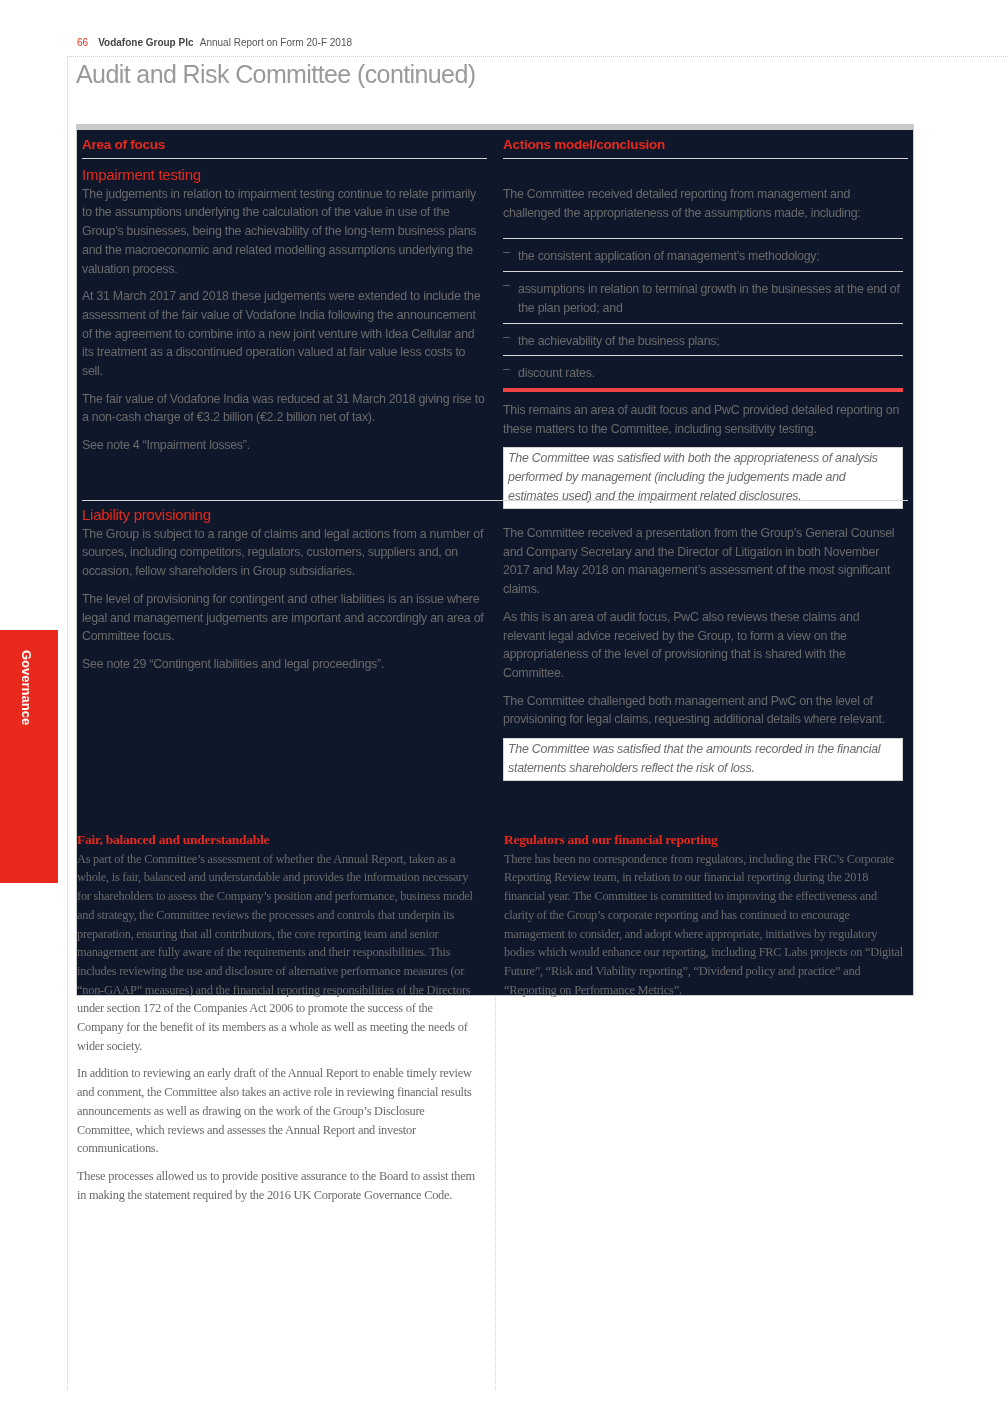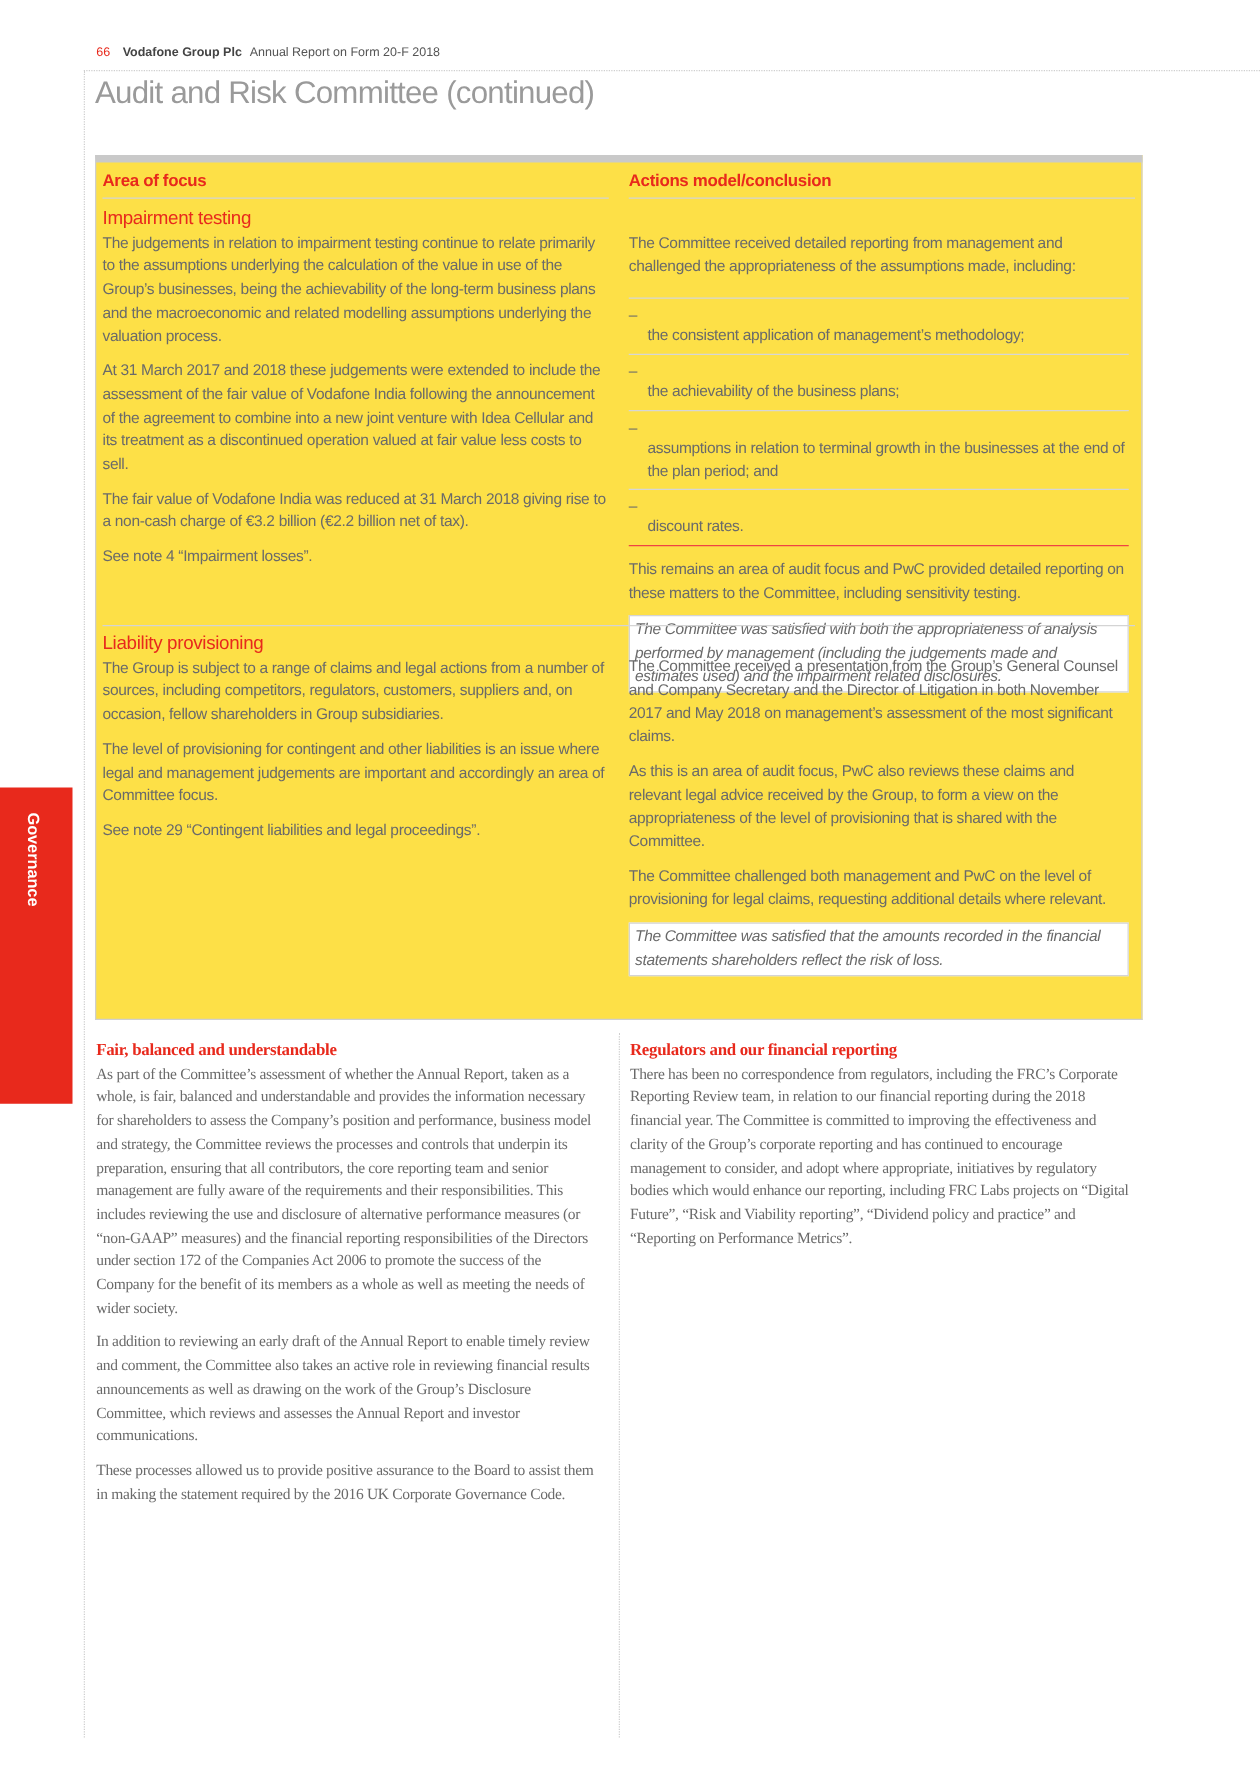--- a/index.html
+++ b/index.html
@@ -23,31 +23,31 @@
 
   
   .sidetab { position: absolute; left: 0; top: 630px; width: 58px; height: 253px; background: #e8291c; }
   .sidetab span {
     position: absolute; left: 19px; top: 20px;
     writing-mode: vertical-rl; color: #fff; font-weight: bold; font-size: 13px;
   }
 
   
   .tbox {
-    position: absolute; left: 76px; top: 124px; width: 838px; height: 692px;
-    background: #fde047; border: 1px solid #cfcfcf; border-top: 6px solid #c9c9c9; box-sizing: border-box;
+    position: absolute; left: 76px; top: 124px; width: 838px; height: 872px;
+    background: #0f172a; border: 1px solid #cfcfcf; border-top: 6px solid #c9c9c9; box-sizing: border-box;
   }
   .col { position: absolute; font-size: 12.4px; line-height: 18.7px; color: #6a6a6a; letter-spacing: -0.25px; }
   .colL { left: 5px; width: 405px; }
   .colR { left: 426px; width: 400px; }
   .th { font-weight: bold; font-size: 13.5px; color: #e8291c; }
   .hline { position: absolute; height: 0; border-top: 1px solid #d4d4d4; }
   .sub { color: #e8291c; font-size: 15px; }
   p { margin: 0 0 9px 0; }
-  .bul { position: relative; padding-left: 15px; border-top: 1px solid #d6d6d6; padding-top: 20px; padding-bottom: 5px; }
+  .bul { position: relative; padding-left: 15px; border-top: 1px solid #d6d6d6; padding-top: 8px; padding-bottom: 5px; }
   .bul::before { content: "–"; position: absolute; left: 0; top: 4px; }
   .concl { background: #fff; border: 1px solid #d4d4d4; padding: 1px 4px 3px 4px; font-style: italic; }
 
   
   .bcol { position: absolute; font-size: 12.4px; line-height: 18.7px; color: #6a6a6a; letter-spacing: -0.25px; font-family: Liberation Serif, serif; }
   .bh { font-weight: bold; color: #e8291c; font-size: 13.5px; }
 </style>
 </head>
 <body>
 
@@ -75,23 +75,23 @@
     <div class="sub">Impairment testing</div>
     <p>The judgements in relation to impairment testing continue to relate primarily to the assumptions underlying the calculation of the value in use of the Group’s businesses, being the achievability of the long-term business plans and the macroeconomic and related modelling assumptions underlying the valuation process.</p>
     <p>At 31 March 2017 and 2018 these judgements were extended to include the assessment of the fair value of Vodafone India following the announcement of the agreement to combine into a new joint venture with Idea Cellular and its treatment as a discontinued operation valued at fair value less costs to sell.</p>
     <p>The fair value of Vodafone India was reduced at 31 March 2018 giving rise to a non-cash charge of €3.2 billion (€2.2 billion net of tax).</p>
     <p>See note 4 “Impairment losses”.</p>
   </div>
 
   <div class="col colR" style="top:55px;">
     <p style="margin-bottom:16px;">The Committee received detailed reporting from management and challenged the appropriateness of the assumptions made, including:</p>
     <div class="bul">the consistent application of management’s methodology;</div>
+    <div class="bul">assumptions in relation to terminal growth in the businesses at the end of the plan period; and</div>
     <div class="bul">the achievability of the business plans;</div>
-    <div class="bul">assumptions in relation to terminal growth in the businesses at the end of the plan period; and</div>
-    <div class="bul" style="border-bottom:1px solid #ef4444; margin-bottom:9px;">discount rates.</div>
+    <div class="bul" style="border-bottom:4px solid #ef4444; margin-bottom:9px;">discount rates.</div>
     <p>This remains an area of audit focus and PwC provided detailed reporting on these matters to the Committee, including sensitivity testing.</p>
     <div class="concl">The Committee was satisfied with both the appropriateness of analysis performed by management (including the judgements made and estimates used) and the impairment related disclosures.</div>
   </div>
 
   <div class="hline" style="left:5px; width:826px; top:370px;"></div>
 
   <div class="col colL" style="top:376px;">
     <div class="sub">Liability provisioning</div>
     <p>The Group is subject to a range of claims and legal actions from a number of sources, including competitors, regulators, customers, suppliers and, on occasion, fellow shareholders in Group subsidiaries.</p>
     <p>The level of provisioning for contingent and other liabilities is an issue where legal and management judgements are important and accordingly an area of Committee focus.</p>

